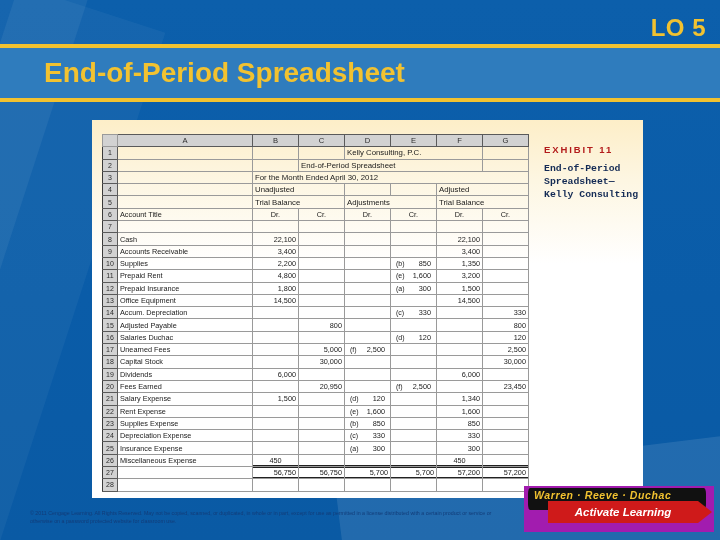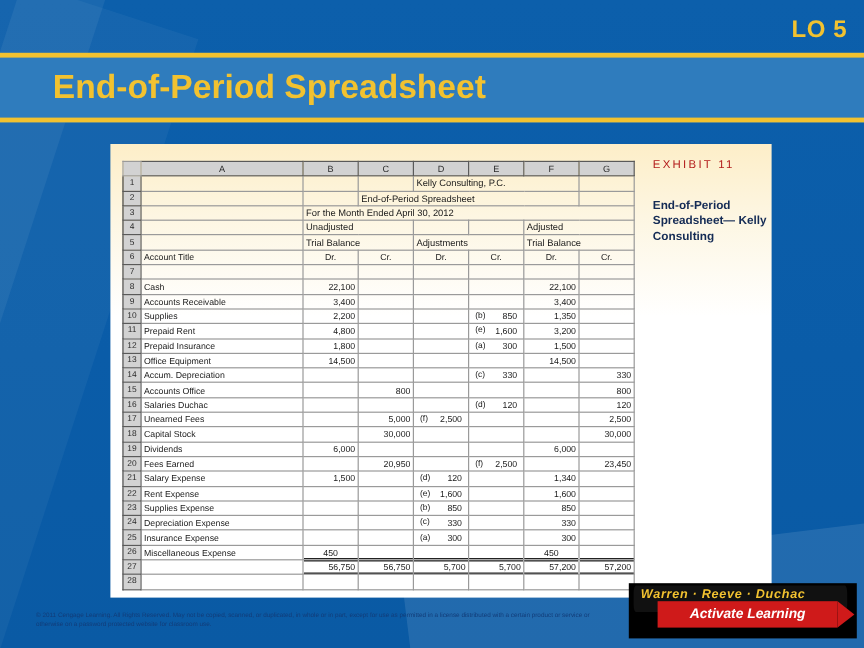--- a/index.html
+++ b/index.html
@@ -34,21 +34,21 @@
   .bg-diag-c {
     position: absolute; right: -60px; bottom: -40px;
     width: 430px; height: 150px;
     background: rgba(255,255,255,0.10);
     transform: rotate(-7deg);
     transform-origin: bottom right;
   }
   
   .lo-label {
     position: absolute; right: 14px; top: 14px;
-    color: #f2c230; font-size: 20px; font-weight: bold;
+    color: #f2c230; font-size: 24px; font-weight: bold;
     letter-spacing: 0.5px; z-index: 6;
   }
   .title-band {
     position: absolute; left: 0; top: 44px; width: 720px; height: 58px;
     background: #2f7cbd;
     border-top: 4px solid #f2c230;
     border-bottom: 4px solid #f2c230;
     z-index: 4;
   }
   .title-band .title-text {
@@ -62,27 +62,28 @@
     position: absolute; left: 92px; top: 120px;
     width: 551px; height: 378px;
     background: linear-gradient(180deg,#fdeec8 0%,#fdf6e2 16%,#ffffff 38%,#ffffff 100%);
     z-index: 5;
   }
   
   .exhibit {
     position: absolute; left: 452px; top: 12px; width: 96px;
   }
   .exhibit-label {
-    color: #b31b1b; font-size: 9.5px; font-weight: normal;
-    letter-spacing: 1.9px; white-space: nowrap;
+    color: #b31b1b; font-size: 9.5px; font-weight: bold;
+    letter-spacing: 1.9px; white-space: nowrap; margin-top: 12px;
   }
   .exhibit-caption {
-    margin-top: 22px;
+    margin-top: 7px;
     color: #142b55; font-size: 9.8px; font-weight: bold;
     line-height: 1.34;
+    font-family: Liberation Mono, monospace;
   }
   
   .sheet {
     position: absolute; left: 10px; top: 14px;
     border-collapse: collapse;
     table-layout: fixed;
     font-size: 7.3px;
     color: #1a1a1a;
   }
   .sheet td, .sheet th {
@@ -129,21 +130,21 @@
   .copyright {
     position: absolute; left: 30px; bottom: 14px;
     width: 470px;
     color: #123c78; font-size: 5.3px; line-height: 1.62;
     z-index: 6;
   }
   
   .logo {
     position: absolute; right: 6px; bottom: 8px;
     width: 190px; height: 46px;
-    background: #000000;
+    background: #a21caf;
     z-index: 7;
     overflow: hidden;
   }
   .logo-authors {
     position: absolute; left: 10px; top: 3px;
     color: #f2c230; font-size: 10.5px; font-weight: bold;
     font-style: italic; letter-spacing: 0.6px; white-space: nowrap;
     z-index: 2;
   }
   .logo-black {
@@ -406,21 +407,21 @@
             <div class="adj-wrap">
               <span class="adj-key">(c)</span>
               <span class="adj-val">330</span>
             </div>
           </td>
           <td class="num"></td>
           <td class="num">330</td>
         </tr>
         <tr>
           <td class="rowhdr">15</td>
-          <td class="acct thick-left">Accounts Office</td>
+          <td class="acct thick-left">Adjusted Payable</td>
           <td class="num"></td>
           <td class="num">800</td>
           <td class="adj-cell num">
             <div class="adj-wrap">
               <span class="adj-key"></span>
               <span class="adj-val"></span>
             </div>
           </td>
           <td class="adj-cell num">
             <div class="adj-wrap">

